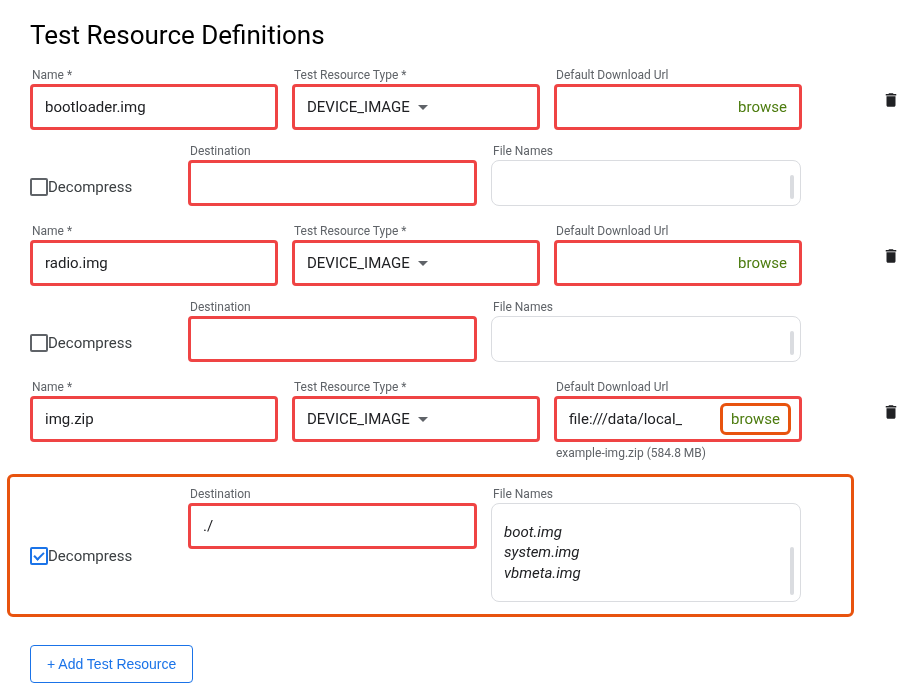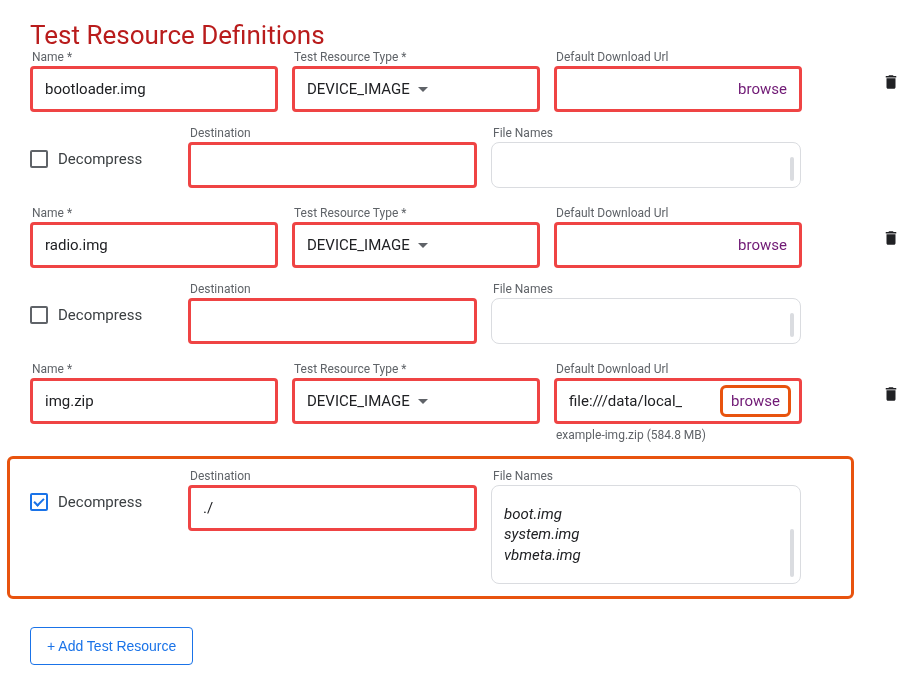--- a/index.html
+++ b/index.html
@@ -10,21 +10,22 @@
     body {
       font-family: -apple-system, BlinkMacSystemFont, "Segoe UI", Roboto, "Helvetica Neue", Arial, sans-serif;
       color: #202124;
       background: #fff;
       padding: 20px 10px;
       width: 916px;
     }
     .page-title {
       font-size: 26px;
       font-weight: 400;
-      color: #b91c1c;
+      color: #000000;
+      margin-bottom: 18px;
       padding-left: 20px;
     }
     .resource-block {
       margin-bottom: 8px;
     }
     .row {
       display: flex;
       align-items: flex-start;
       gap: 14px;
       padding: 0 20px;
@@ -70,21 +71,21 @@
     .dropdown-arrow {
       width: 0;
       height: 0;
       border-left: 5px solid transparent;
       border-right: 5px solid transparent;
       border-top: 5px solid #5f6368;
       margin-left: 8px;
       flex-shrink: 0;
     }
     .browse-link {
-      color: #701a75;
+      color: #4d7c0f;
       font-size: 15px;
       margin-left: auto;
       cursor: pointer;
     }
     .browse-boxed {
       border: 3px solid #e8530e;
       border-radius: 6px;
       padding: 4px 8px;
       margin-right: -4px;
       margin-top: -6px;
@@ -110,22 +111,21 @@
       cursor: pointer;
       color: #202124;
     }
     .trash-icon {
       width: 18px;
       height: 20px;
     }
     .decomp-col {
       width: 144px;
       display: flex;
-      align-items: flex-start;
-      gap: 10px;
+      align-items: center;
       padding-top: 24px;
       flex-shrink: 0;
     }
     .checkbox {
       width: 18px;
       height: 18px;
       border: 2px solid #5f6368;
       border-radius: 2px;
       display: inline-flex;
       align-items: center;

